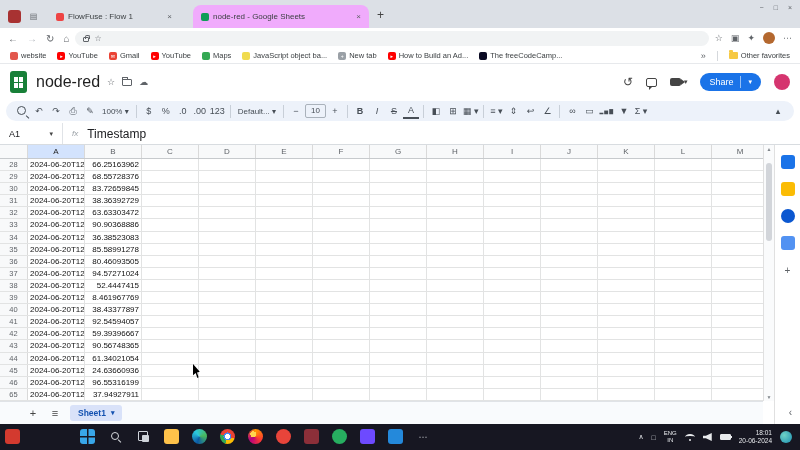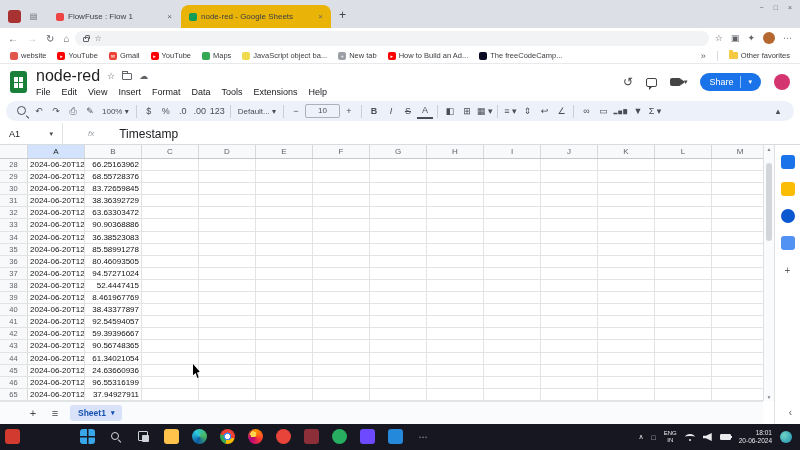--- a/index.html
+++ b/index.html
@@ -5,24 +5,24 @@
   *{margin:0;padding:0;box-sizing:border-box}
   html,body{background:#fff}
   .screen{position:relative;width:800px;height:450px;overflow:hidden;background:#fff;
     font-family:"Liberation Sans",sans-serif;color:#202124}
 
   
   .tabbar{height:28px;background:#dce0e6;display:flex;align-items:flex-end;padding:0 4px;position:relative}
   .pre-icons{display:flex;align-items:center;gap:6px;margin:0 8px 5px 4px}
   .pre-sq{width:13px;height:13px;border-radius:3px;display:flex;align-items:center;justify-content:center;
     font-size:8px;color:#5f6368}
-  .tabs{display:flex;align-items:flex-end;gap:1px}
+  .tabs{display:flex;align-items:flex-end;gap:13px}
   .tab{height:23px;display:flex;align-items:center;gap:4px;padding:0 8px;border-radius:8px 8px 0 0;
     font-size:8px;color:#3c4043;width:132px}
-  .tab.active{background:#eab308;width:150px}
+  .tab.active{background:#f0abfc;width:176px}
   .tab .fav{width:8px;height:8px;border-radius:2px;flex:none}
   .tab .tlabel{white-space:nowrap;overflow:hidden;text-overflow:ellipsis;flex:1}
   .tab .tclose{font-size:8px;color:#5f6368;flex:none}
   .newtab{font-size:12px;color:#444;margin:0 8px 6px}
   .winctl{position:absolute;right:8px;top:4px;display:flex;gap:10px;font-size:7px;color:#5f6368}
 
   
   .addrbar{height:20px;background:#fff;display:flex;align-items:center;padding:0 8px;gap:6px}
   .nav-icons{display:flex;gap:9px}
   .nav-ico{font-size:10px;color:#5f6368}
@@ -85,34 +85,34 @@
     padding:0 8px;gap:1px;overflow:hidden}
   .mag{position:relative;width:16px;height:16px;flex:none}
   .mag::before{content:'';position:absolute;left:3px;top:3px;width:7px;height:7px;
     border:1.4px solid #474e56;border-radius:50%}
   .mag::after{content:'';position:absolute;left:11.5px;top:11.5px;width:4px;height:1.4px;
     background:#474e56;transform:rotate(45deg);transform-origin:left center}
   .toolbar-items{display:flex;align-items:center;gap:1px;flex:1}
   .ico{min-width:16px;text-align:center;font-size:9px;color:#474e56;padding:0 1px;line-height:18px}
   .txt{font-size:8px;color:#474e56;padding:0 3px;white-space:nowrap}
   .sep{width:1px;height:13px;background:#c8cfd8;margin:0 3px;padding:0;min-width:1px}
-  .box{border:1px solid #aab2bb;border-radius:2px;padding:0 12px;line-height:12px}
+  .box{border:1px solid #aab2bb;border-radius:2px;padding:0 5px;line-height:12px}
   .bold{font-weight:bold}
   .italic{font-style:italic}
   .strike{text-decoration:line-through}
   .colorA{border-bottom:2px solid #474e56;line-height:14px}
   .chart{font-size:5px;letter-spacing:1px}
   .right{margin-left:auto}
 
   
   .fbar{height:22px;display:flex;align-items:center;border-bottom:1px solid #d8dce0;background:#fff}
   .namebox{width:62px;display:flex;align-items:center;justify-content:space-between;padding:0 9px;
     font-size:9px;color:#202124;flex:none}
   .fdiv{width:1px;height:100%;background:#e0e3e7}
-  .fx{font-size:8px;font-style:italic;color:#9aa0a6;margin:0 25px}
+  .fx{font-size:8px;font-style:italic;color:#9aa0a6;margin:0 9px}
   .fvalue{font-size:12px;color:#202124}
 
   
   .grid{position:absolute;top:145px;left:0;right:37px;bottom:49px;background:#fff;overflow:hidden}
   .colheads{height:14px;display:flex;background:#f8f9fa;border-bottom:1px solid #c7cacd;overflow:hidden}
   .corner{width:28px;flex:none;background:#f8f9fa;border-right:1px solid #d9d9d9}
   .colh{width:57px;flex:none;text-align:center;font-size:8px;color:#5f6368;line-height:13px;
     border-right:1px solid #d9d9d9}
   .colh.sel{background:#d3e3fd;color:#1f1f1f}
   .grow{height:12.1px;display:flex;border-bottom:1px solid #e2e3e3}
@@ -311,40 +311,20 @@
 
   <div class="sh-header">
     <div class="sheets-logo"></div>
     <div class="title-block">
       <div class="title-row">
         <span class="doc-title">node-red</span>
         <span class="t-ico">☆</span>
         <span class="fold"></span>
         <span class="t-ico">☁</span>
       </div>
-      <div class="menus">
-
-          <span>File</span>
-
-          <span>Edit</span>
-
-          <span>View</span>
-
-          <span>Insert</span>
-
-          <span>Format</span>
-
-          <span>Data</span>
-
-          <span>Tools</span>
-
-          <span>Extensions</span>
-
-          <span>Help</span>
-        </div>
     </div>
     <div class="hdr-right">
       <span class="h-ico">↺</span>
       <span class="bub"></span>
       <span class="cam-wrap">
         <span class="cam"></span>
         <span class="caret">▾</span>
       </span>
       <span class="share">
         <span>Share</span>

